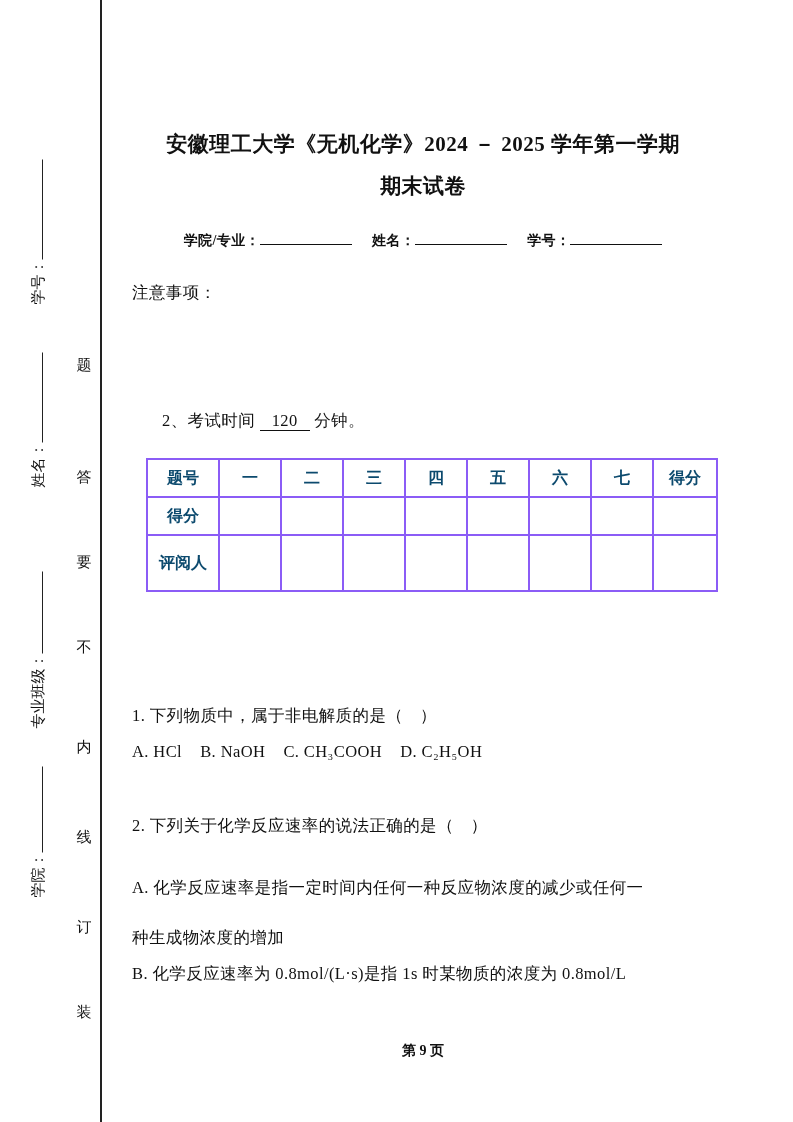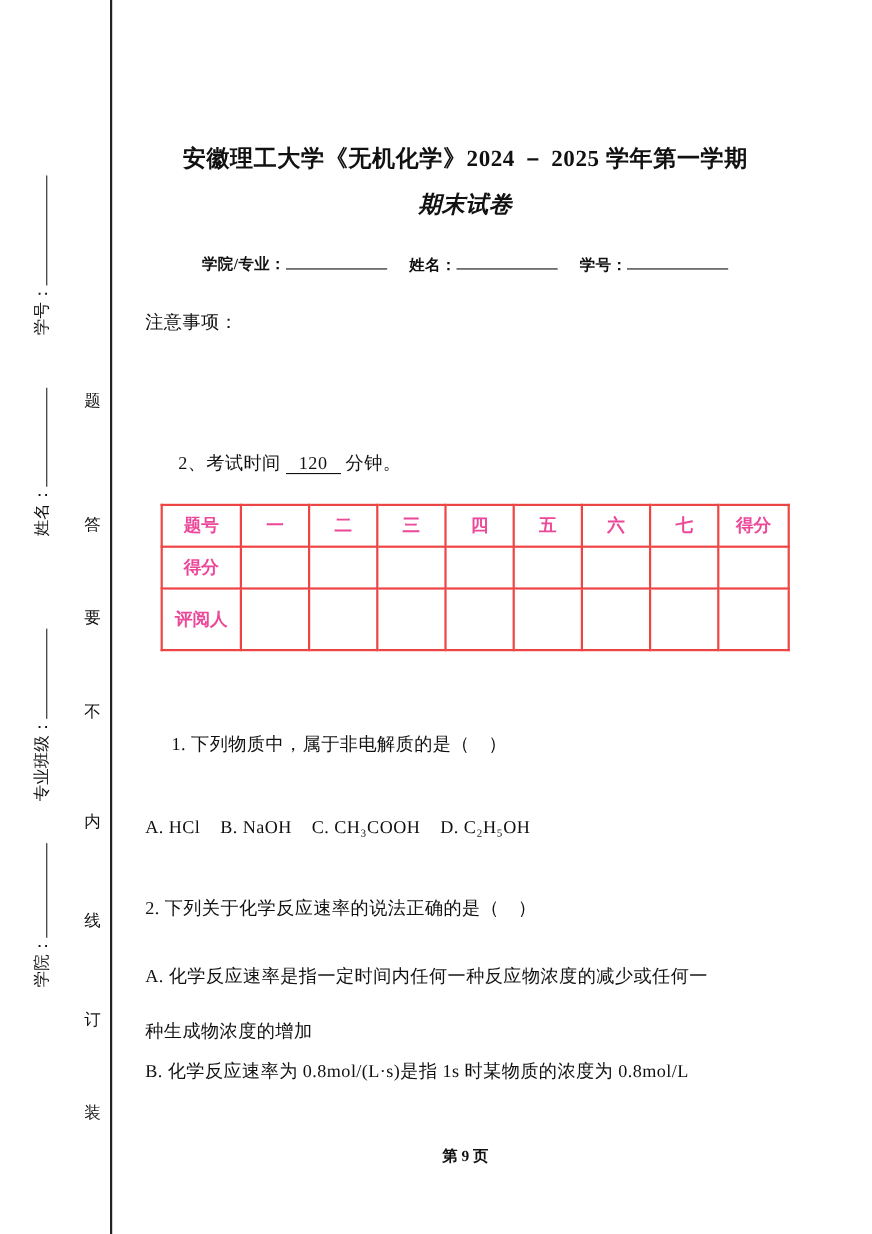--- a/index.html
+++ b/index.html
@@ -36,54 +36,54 @@
   .bf-4 .binding-blank { width:86px; }
   .rule-char {
     position:absolute; left:84px;
     transform:translate(-50%,-50%);
     font-size:15px; color:#111;
   }
 
   
   .block { position:absolute; left:132px; width:582px; font-size:16.5px; letter-spacing:0.4px; }
   .title1 { top:130px; text-align:center; font-weight:bold; font-size:21px; letter-spacing:0.5px; }
-  .title2 { top:172px; text-align:center; font-weight:bold; font-size:21px;font-style:italic; }
+  .title2 { top:172px; text-align:center; font-weight:bold; font-size:21px; }
   .fields { top:230px; text-align:center; font-weight:bold; font-size:14px; white-space:nowrap; }
   .fields .blank {
     display:inline-block; width:92px; height:1.05em;
     border-bottom:1.8px solid #111; vertical-align:baseline;
     margin-right:14px;
   }
   .fields .blank:last-child { margin-right:0; }
   .fields .lbl { margin-left:6px; }
   .notice-heading { top:282px; }
   .notice-item1 { top:350px; }
   .notice-item2 { top:410px;margin-left:30px; }
   .inline-blank { border-bottom:1.6px solid #111; padding:0 12px; }
 
   
   .score-table-wrap { position:absolute; left:146px; top:458px; }
   table.score { border-collapse:collapse; table-layout:fixed; }
   table.score td, table.score th {
-    border:2px solid #ef4444;
+    border:2px solid #8b5cf6;
     text-align:center; vertical-align:middle;
-    font-size:16px; font-weight:bold; color:#ec4899;
+    font-size:16px; font-weight:bold; color:#0c4a6e;
     padding:1px;
   }
   .col-label { width:72px; }
   .col-num   { width:62px; }
   .col-score { width:64px; }
   .row-head  { height:38px; }
   .row-score { height:38px; }
   .row-reviewer { height:56px; }
   table.score td.empty { font-weight:normal; }
 
   
   .sec1-heading { top:605px; line-height:50px; }
-  .q1-text { top:666px;margin-left:24px; }
+  .q1-text { top:705px; }
   .q1-options { top:742px; white-space:pre-wrap;font-family:Liberation Serif, serif; }
   .q2-text { top:815px; }
   .q2-optA { top:863px; line-height:50px; }
   .q2-optB { top:963px; }
 
   .footer {
     position:absolute; left:132px; top:1042px; width:582px;
     text-align:center; font-weight:bold; font-size:14px;
   }
   .two-line span { display:block; }

